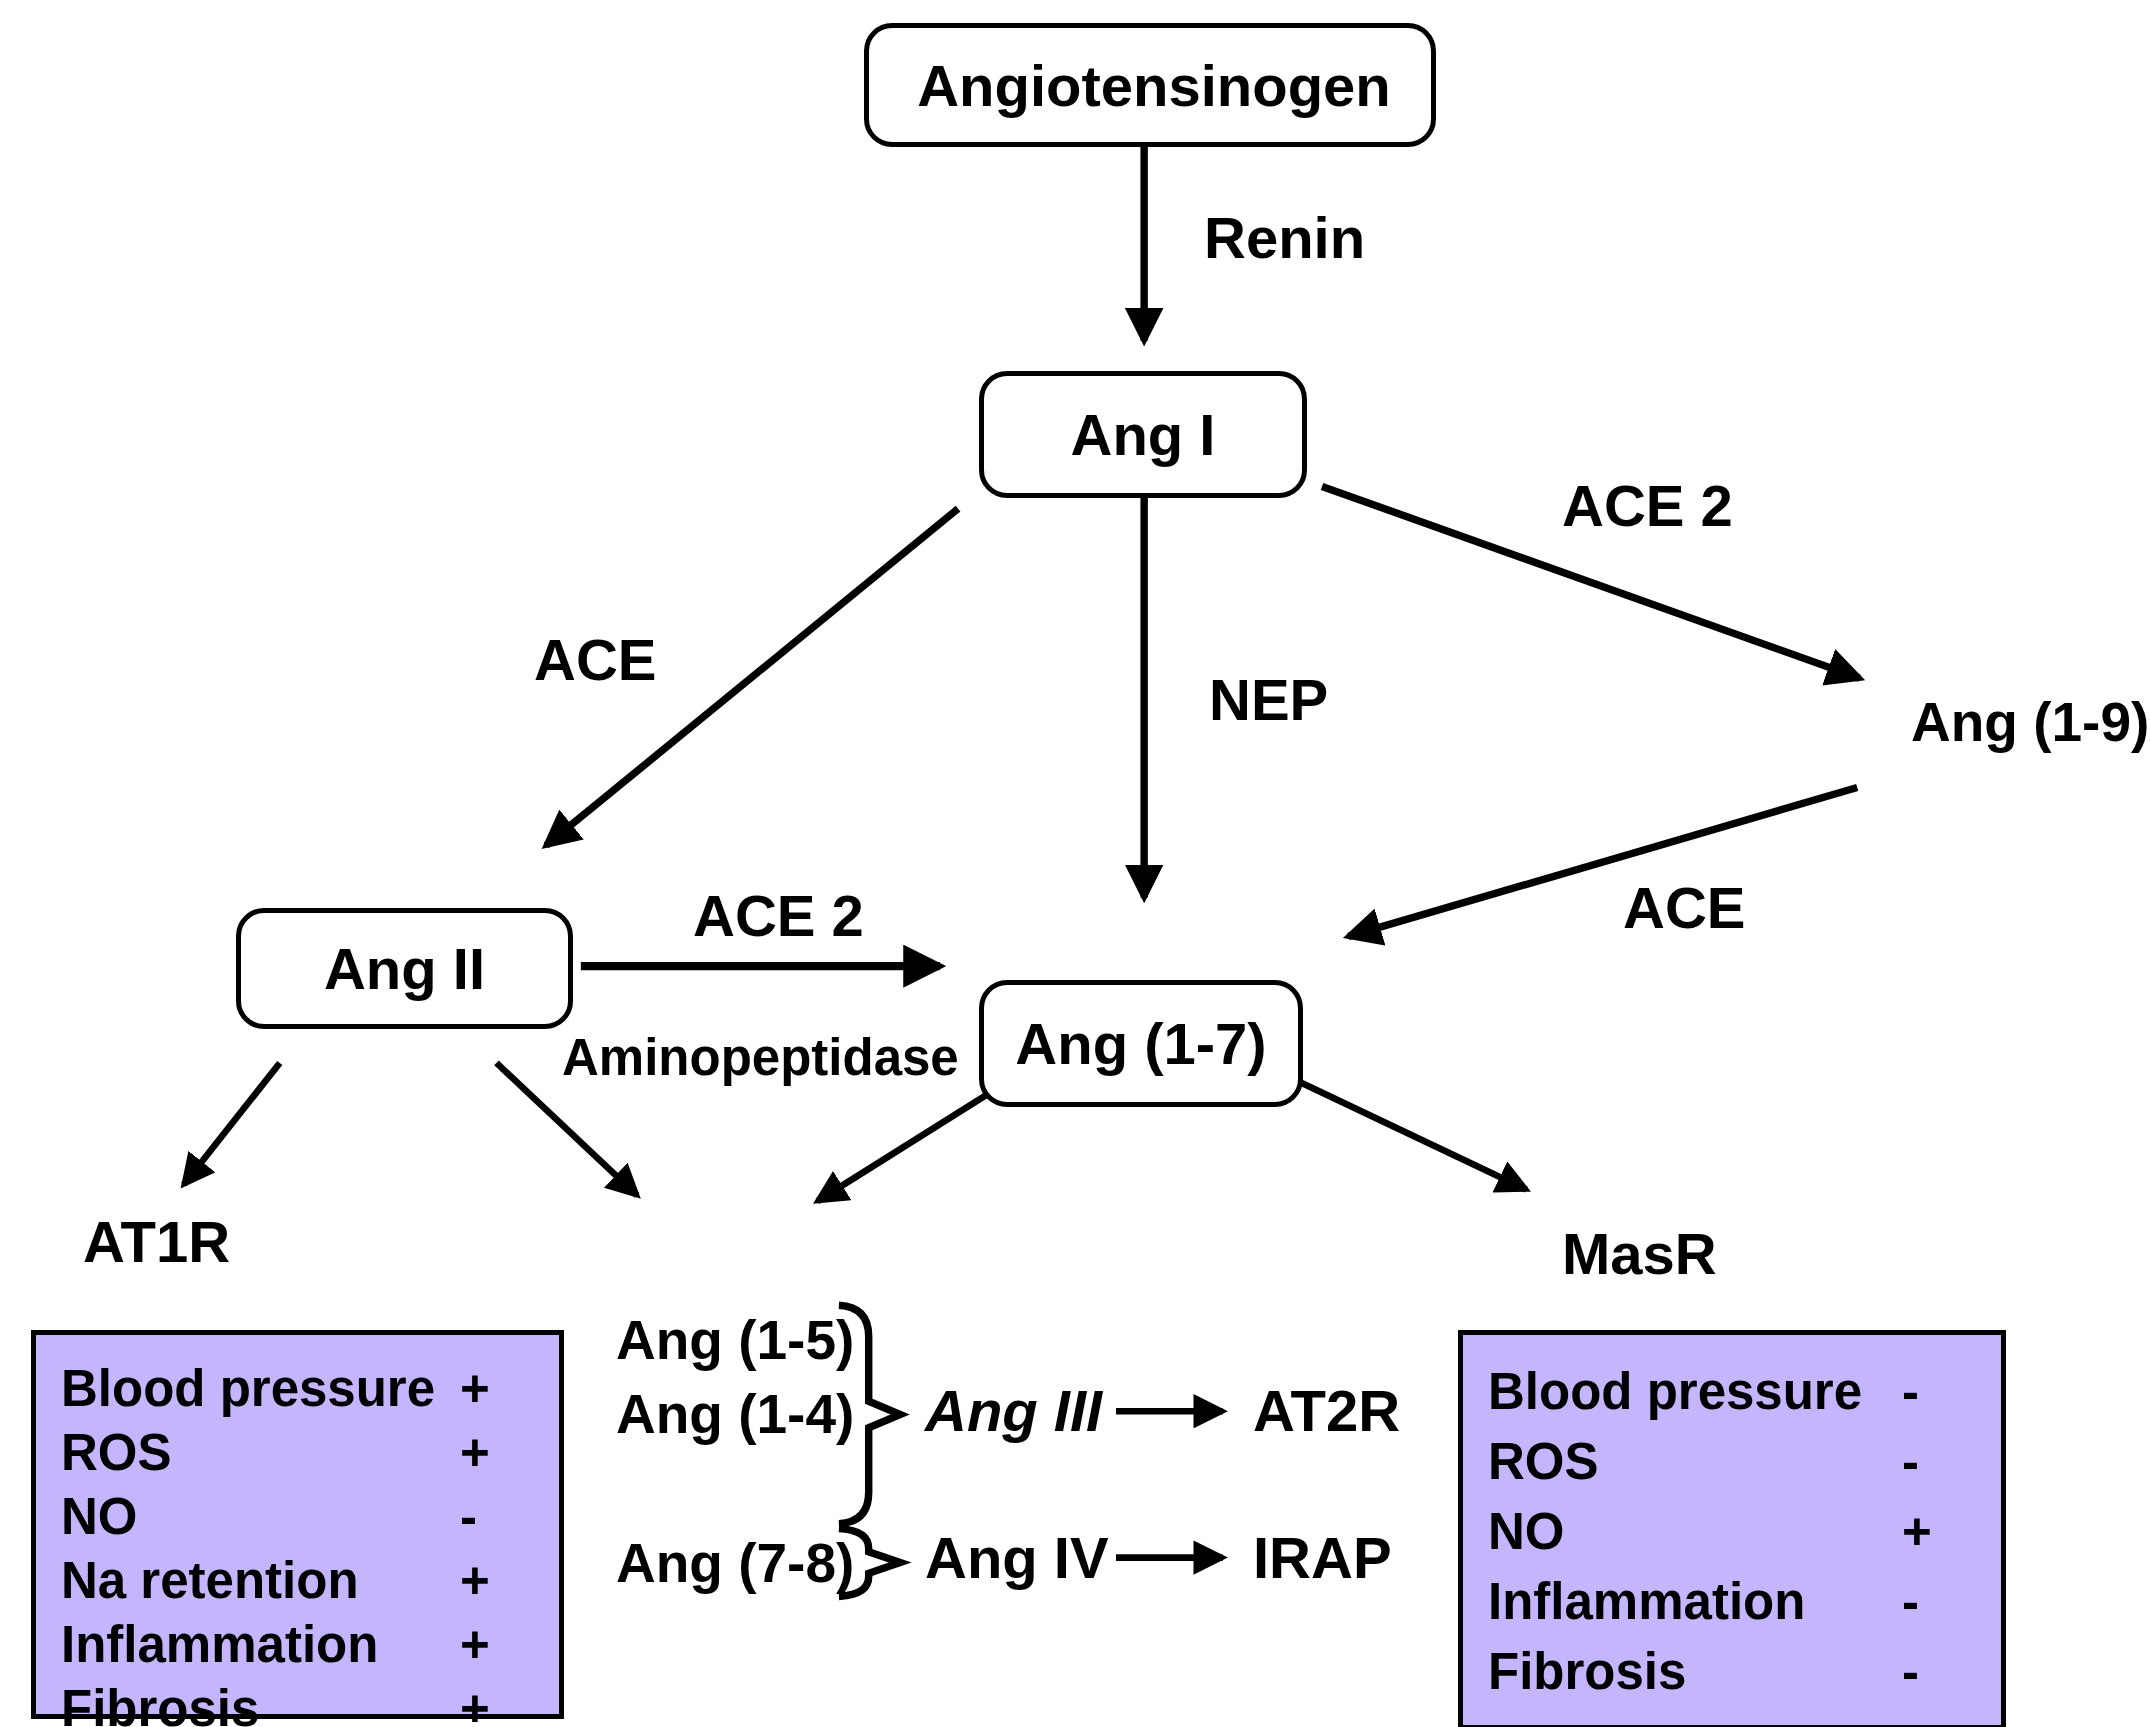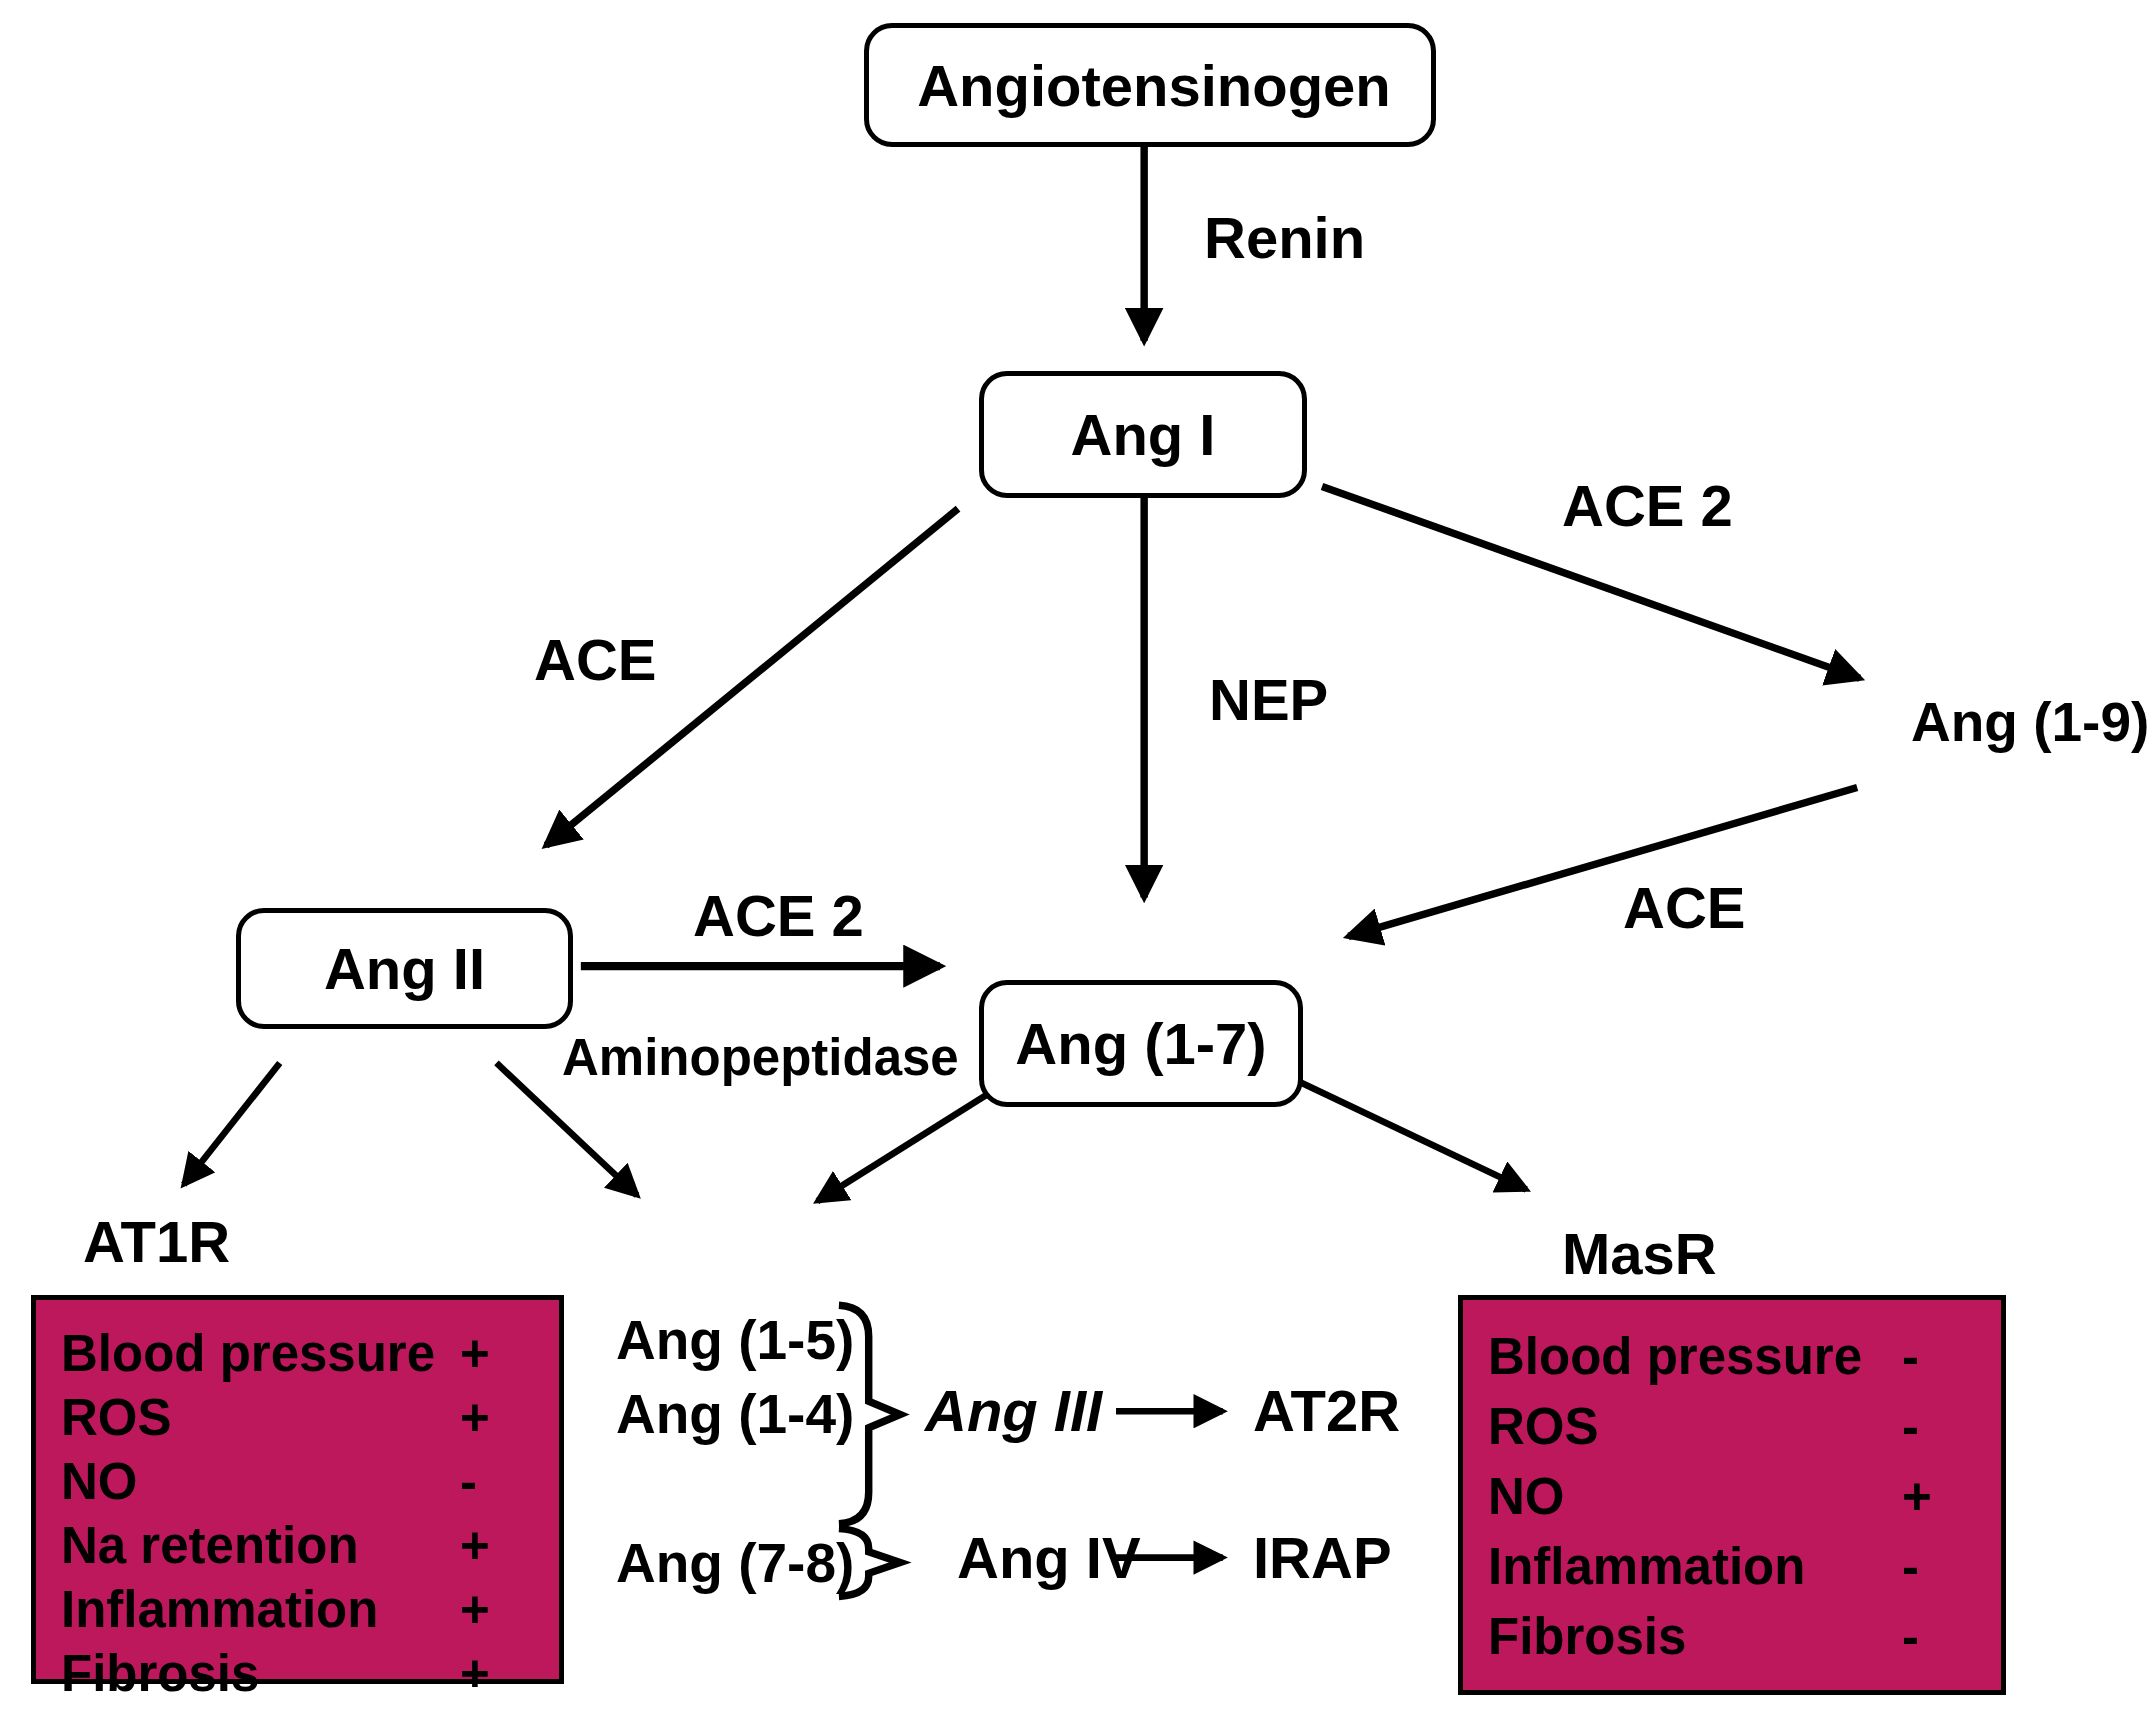--- a/index.html
+++ b/index.html
@@ -25,23 +25,24 @@
     font-weight:bold;
     white-space:nowrap;
     line-height:1.15;
   }
   .f70{font-size:58px;}
   .f66{font-size:55px;}
   .f62{font-size:51px;}
   .panel{
     position:absolute;
     border:5.8px solid #000;
-    background:#be185d;
+    background:#c4b5fd;
     box-sizing:border-box;
     padding:21.5px 25px 0 25px;
+    margin-top:35px;
   }
   .panel .row{
     display:flex;
     align-items:center;
     font-weight:bold;
     font-size:51px;
   }
   .panel .row .sign{width:74px;text-align:left;}
   .panel .row .elabel{flex:1;}
   #at1r-panel .row{line-height:64px;height:64px;}
@@ -112,21 +113,21 @@
 
   <div class="lbl f70" style="left:1562px;top:1221px;">MasR</div>
 
   <div class="lbl f66" style="left:616px;top:1309px;">Ang (1-5)</div>
   <div class="lbl f66" style="left:616px;top:1383px;">Ang (1-4)</div>
   <div class="lbl f66" style="left:616px;top:1532px;">Ang (7-8)</div>
 
   <div class="lbl f70" style="left:925px;top:1378px;font-style:italic;">Ang III</div>
   <div class="lbl f70" style="left:1253px;top:1378px;">AT2R</div>
 
-  <div class="lbl f70" style="left:925px;top:1525px;margin-left:32px;">Ang IV</div>
+  <div class="lbl f70" style="left:925px;top:1525px;">Ang IV</div>
   <div class="lbl f70" style="left:1253px;top:1525px;">IRAP</div>
 
   <div class="panel" id="at1r-panel" style="left:31px;top:1295px;width:533px;height:389px;">
     <div class="row">
       <span class="elabel">Blood pressure</span>
       <span class="sign">+</span>
     </div>
     <div class="row">
       <span class="elabel">ROS</span>
       <span class="sign">+</span>

